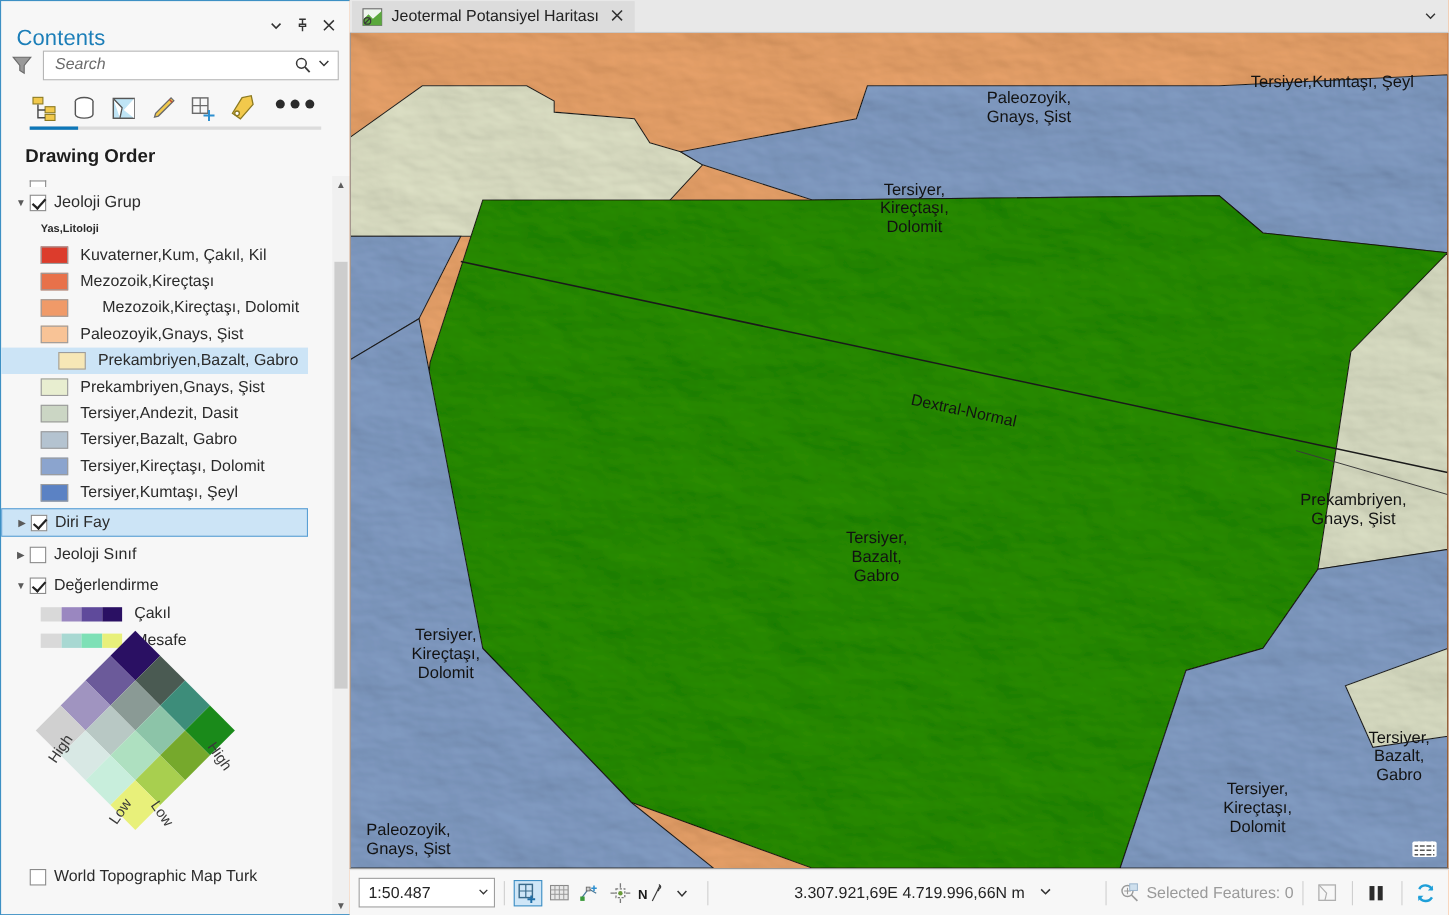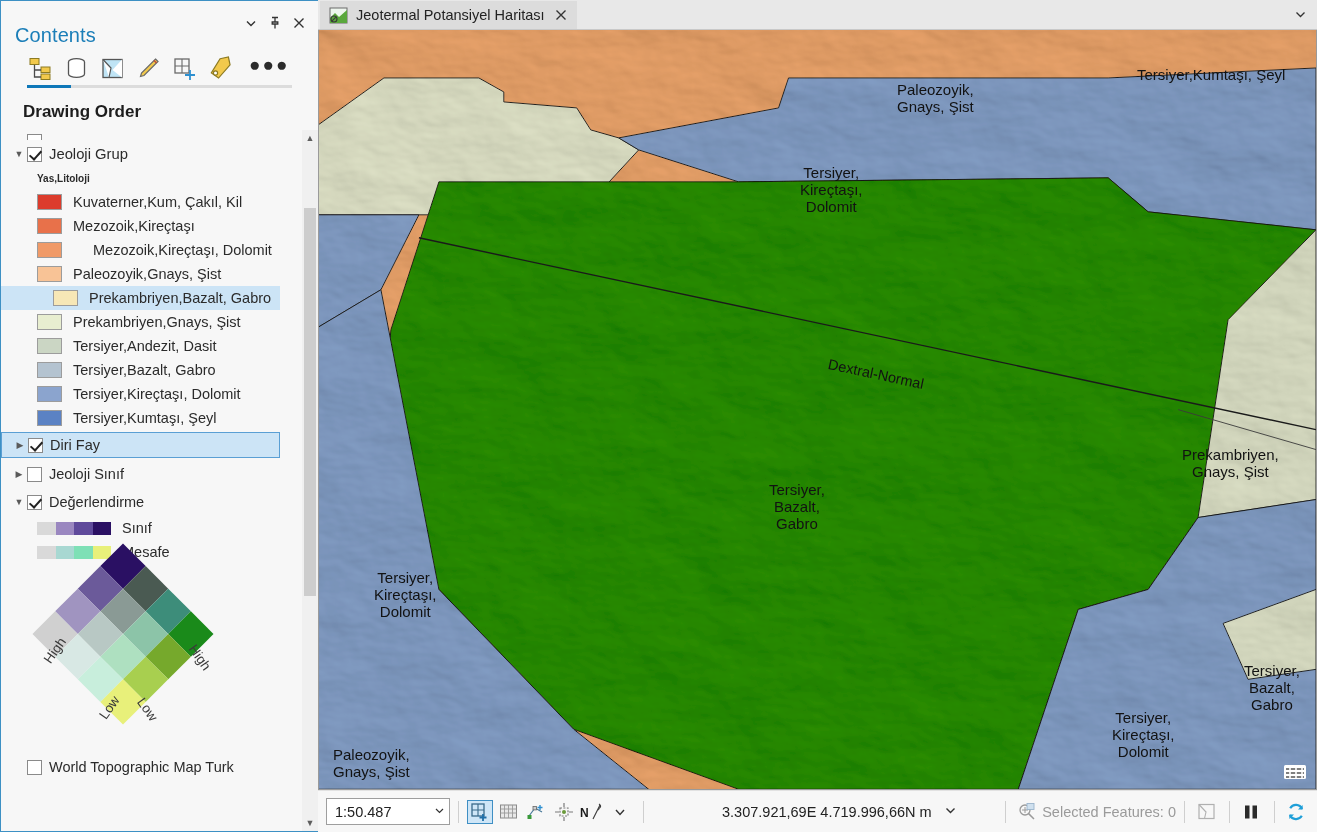--- a/index.html
+++ b/index.html
@@ -190,20 +190,41 @@
           <path d="M4 1.5 H10 M7 1.5 V6 M4.2 6 H9.8 L9.8 8 H4.2 Z M7 8 V12.5" stroke="#333" stroke-width="1.3" fill="none"></path>
         </svg>
       </div>
       <div class="hdr-btn">
         <svg width="14" height="14" viewBox="0 0 14 14">
             <path d="M2.5 2.5 L11.5 11.5 M11.5 2.5 L2.5 11.5" stroke="#333" stroke-width="1.4"></path>
           </svg>
       </div>
     </div>
 
+    <div class="search-row">
+      <div class="funnel-icon">
+        <svg width="22" height="22" viewBox="0 0 22 22">
+          <path d="M3 4 H19 L13 11.5 V18.5 L9 16 V11.5 Z" fill="#9a9a9a" stroke="#6a6a6a" stroke-width="1"></path>
+        </svg>
+      </div>
+      <div class="search-box">
+        <input class="search-input" value="" placeholder="Search" style="">
+        <div class="srch-ico">
+          <svg width="17" height="17" viewBox="0 0 17 17">
+            <circle cx="7" cy="6.6" r="4.4" fill="none" stroke="#3a3a3a" stroke-width="1.4"></circle>
+            <path d="M10.3 10 L14.5 14.6" stroke="#3a3a3a" stroke-width="1.6"></path>
+          </svg>
+        </div>
+        <div class="caret-dn">
+          <svg width="13" height="13" viewBox="0 0 13 13">
+              <path d="M2.5 4.5 L6.5 8.5 L10.5 4.5" stroke="#333" stroke-width="1.3" fill="none"></path>
+            </svg>
+        </div>
+      </div>
+    </div>
 
     <div class="tool-row">
       <div class="tool-ico">
         <svg width="25" height="25" viewBox="0 0 25 25">
           <rect x="2" y="2.5" width="9" height="6" fill="#f2c94c" stroke="#8c7a22" stroke-width="1"></rect>
           <rect x="13" y="11" width="9" height="5.5" fill="#f2c94c" stroke="#8c7a22" stroke-width="1"></rect>
           <rect x="13" y="18" width="9" height="5.5" fill="#f2c94c" stroke="#8c7a22" stroke-width="1"></rect>
           <path d="M6.5 9 V21 H13 M6.5 14 H13" stroke="#4a4a4a" stroke-width="1.3" fill="none"></path>
         </svg>
       </div>
@@ -320,21 +341,21 @@
           <span>Değerlendirme</span>
         </div>
 
         <div class="row" style="padding-left:36px;margin-top:2px;">
           <span class="ramp">
             <span style="background:#d9d9d9"></span>
               <span style="background:#9a87c0"></span>
             <span style="background:#5f4a9b"></span>
               <span style="background:#2a1063"></span>
           </span>
-          <span>Sınıf</span>
+          <span>Çakıl</span>
         </div>
         <div class="row" style="padding-left:36px;">
           <span class="ramp">
             <span style="background:#d9d9d9"></span>
               <span style="background:#a8d8d2"></span>
             <span style="background:#7ee0b6"></span>
               <span style="background:#e8f07a"></span>
           </span>
           <span>Mesafe</span>
         </div>

